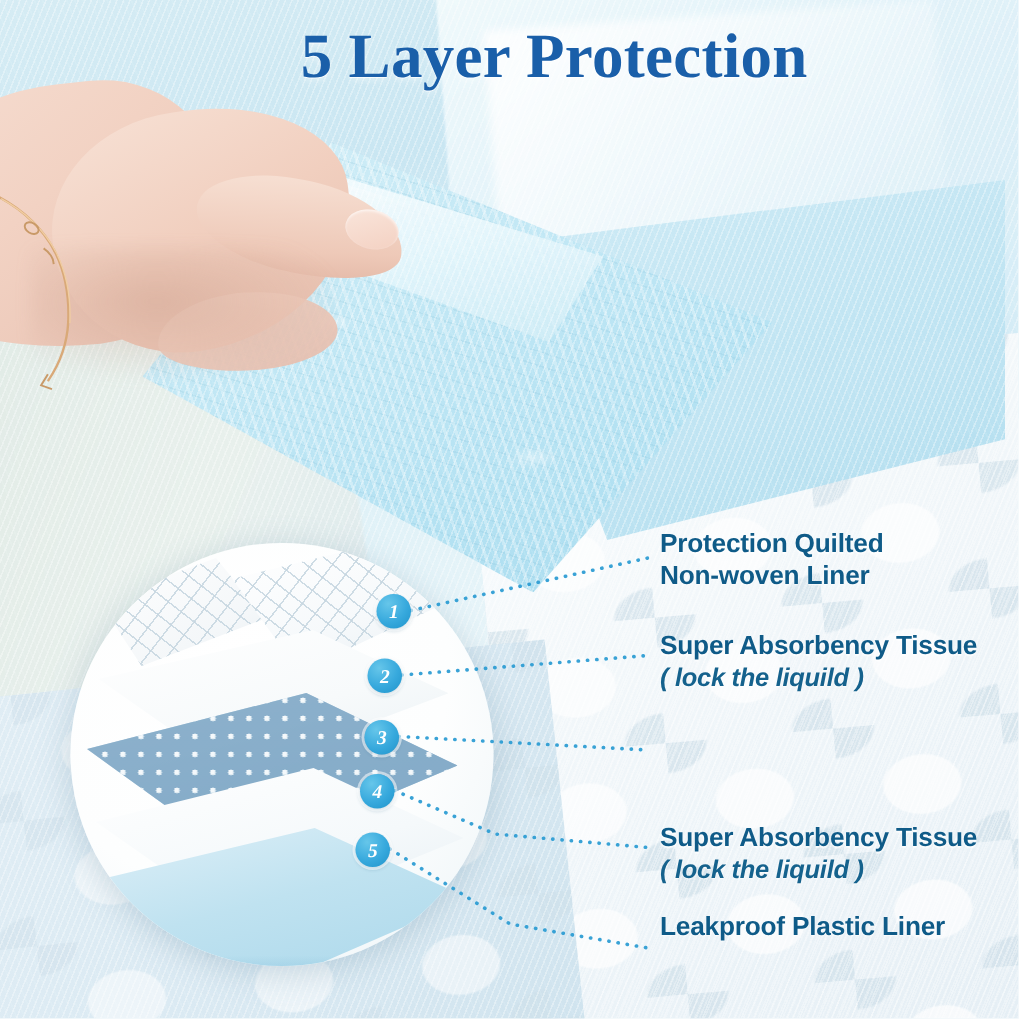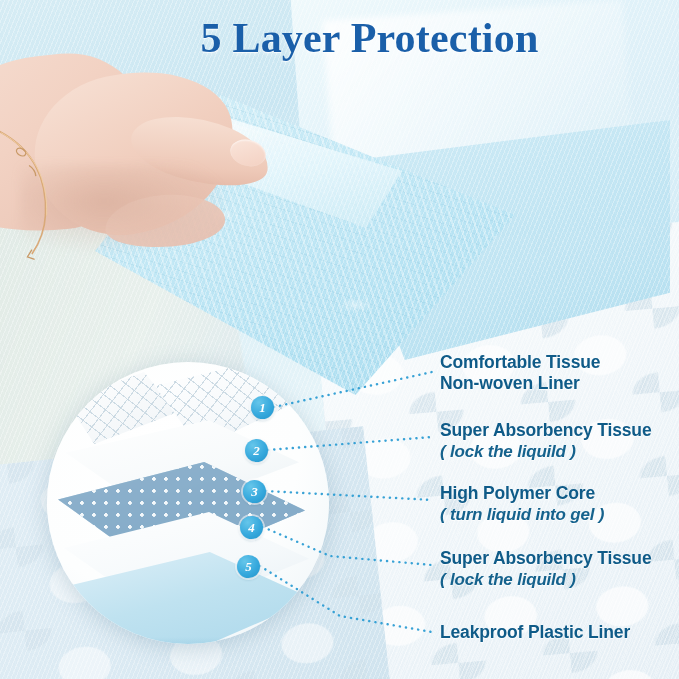--- a/index.html
+++ b/index.html
@@ -358,36 +358,32 @@
     </g>
   </svg>
 
   <div class="numdot" style="left:251px;top:396px;">1</div>
   <div class="numdot" style="left:245px;top:439px;">2</div>
   <div class="numdot" style="left:243px;top:480px;">3</div>
   <div class="numdot" style="left:240px;top:516px;">4</div>
   <div class="numdot" style="left:237px;top:555px;">5</div>
 
   <div class="label" style="top:352px;">
-    <span>Comfortable Tissue</span><br>
+    <span>Protection Quilted</span><br>
     <span>Non-woven Liner</span>
   </div>
 
   <div class="label" style="top:420px;">
     <span>Super Absorbency Tissue</span>
     <span class="sub">( lock the liquild )</span>
   </div>
 
-  <div class="label" style="top:483px;">
-    <span>High Polymer Core</span>
-    <span class="sub">( turn liquid into gel )</span>
-  </div>
 
   <div class="label" style="top:548px;">
     <span>Super Absorbency Tissue</span>
     <span class="sub">( lock the liquild )</span>
   </div>
 
-  <div class="label" style="top:622px;">
+  <div class="label" style="top:607px;">
     <span>Leakproof Plastic Liner</span>
   </div>
 
 </div>
 
 </body></html>

